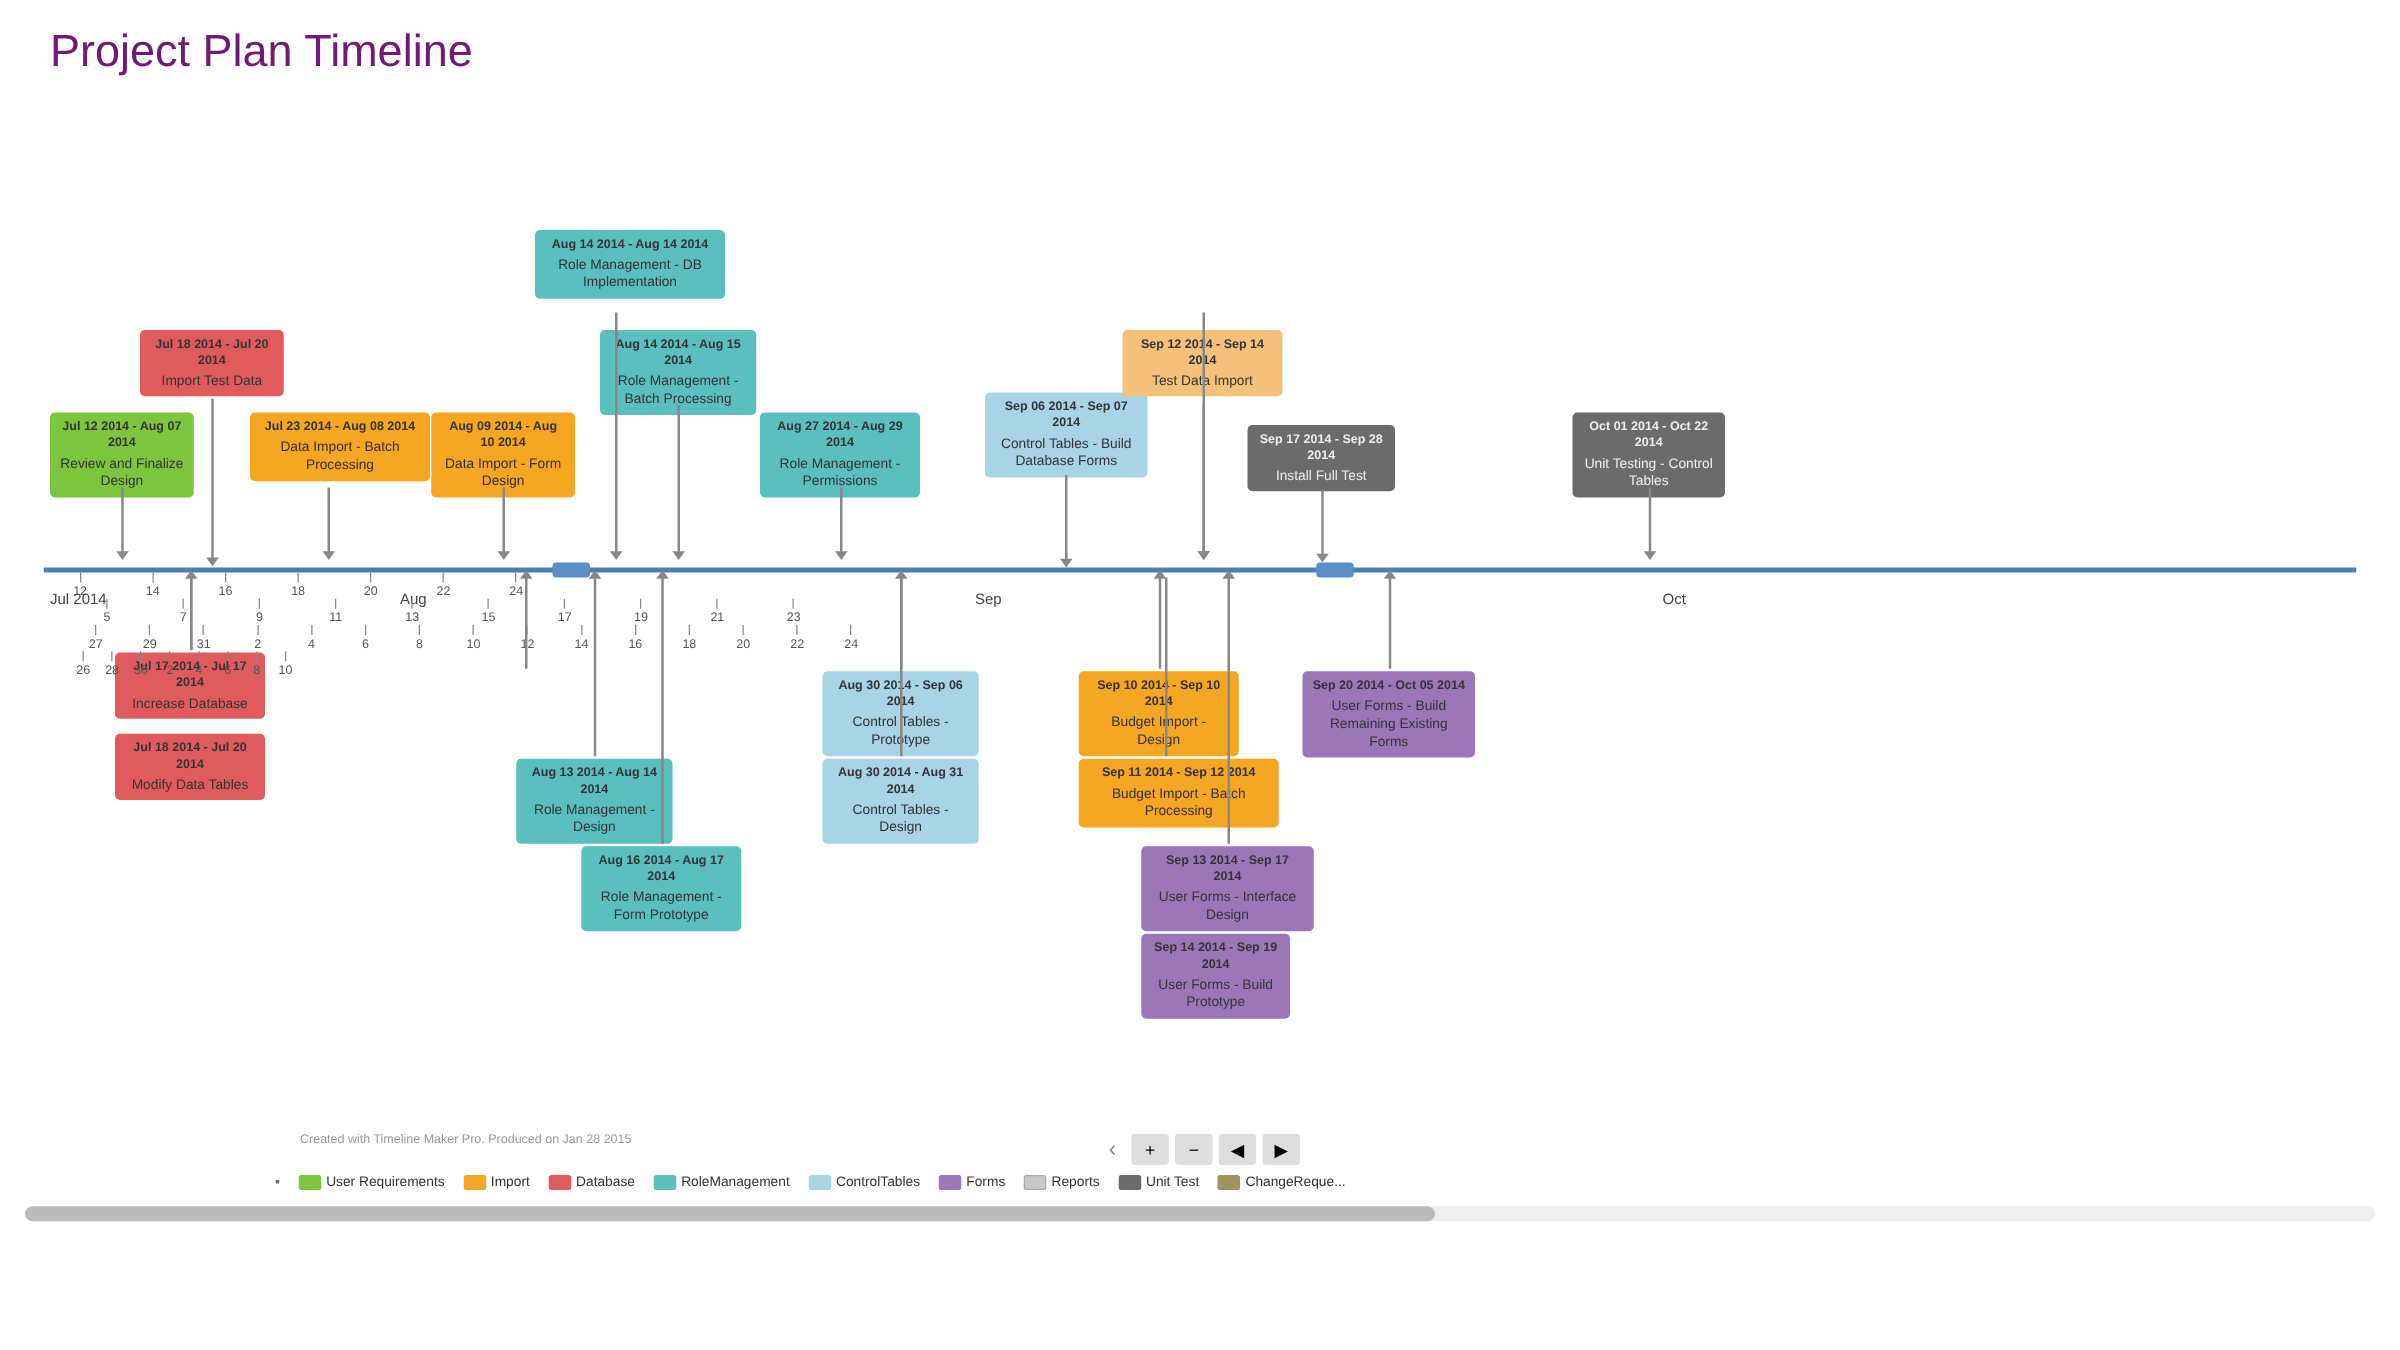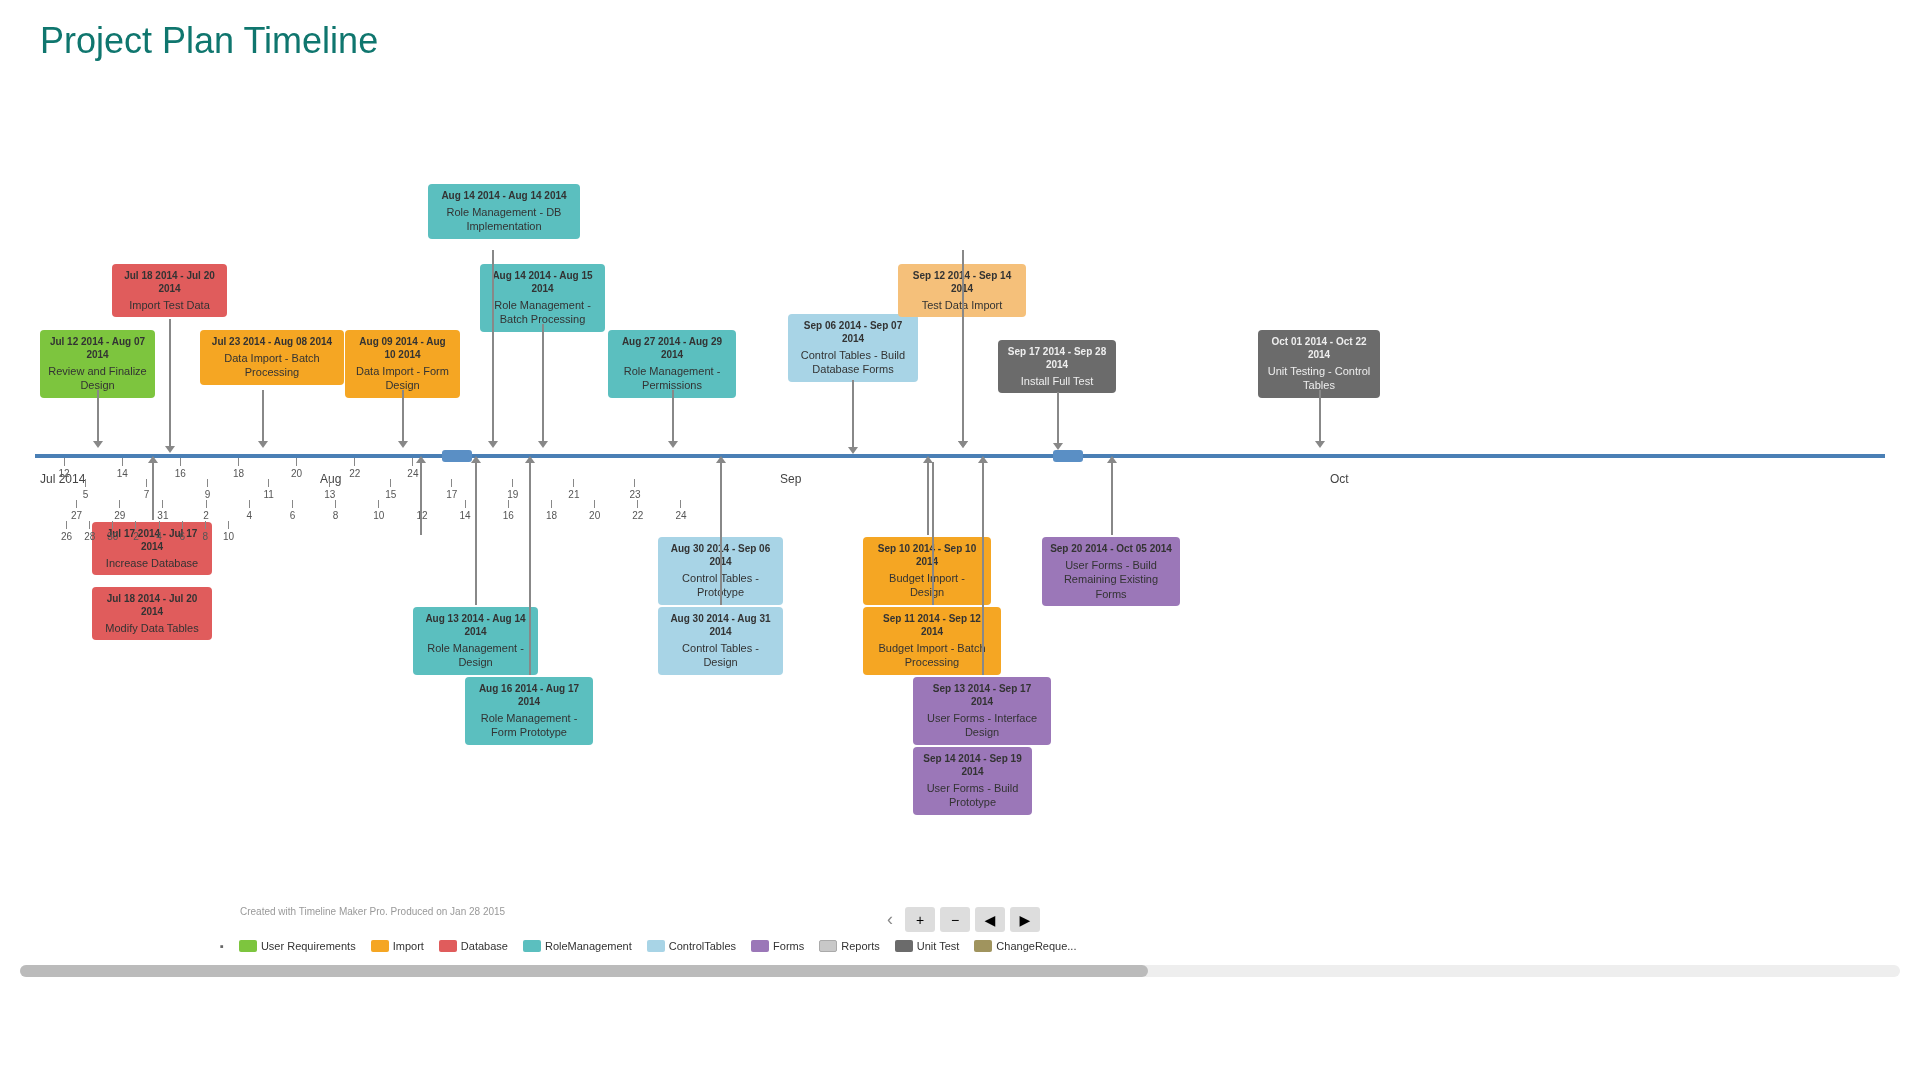--- a/index.html
+++ b/index.html
@@ -13,21 +13,21 @@
     .page {
       background: white;
       width: 1920px;
       min-height: 1080px;
       position: relative;
       padding: 20px;
     }
     .page-title {
       font-size: 36px;
       font-weight: 300;
-      color: #0f766e;
+      color: #701a75;
       margin-bottom: 20px;
       margin-left: 20px;
     }
 
     
     .timeline-container {
       position: relative;
       width: 100%;
       height: 900px;
       overflow: hidden;
@@ -490,21 +490,21 @@
     <div style="position:absolute; left:700px; top:380px; width:2px; height:143px; background:#888; z-index:3;"></div>
 
     <div class="task-box color-orange" style="left:843px; top:455px; width:128px;">
       <div class="date-range">Sep 10 2014 - Sep 10 2014</div>
       <div class="task-name">Budget Import - Design</div>
     </div>
     <div style="position:absolute; left:907px; top:380px; width:2px; height:73px; background:#888; z-index:3;">
       <div style="position:absolute; top:-6px; left:-4px; border-left:5px solid transparent; border-right:5px solid transparent; border-bottom:7px solid #888;"></div>
     </div>
 
-    <div class="task-box color-orange" style="left:843px; top:525px; width:138px;">
+    <div class="task-box color-orange" style="left:843px; top:525px; width:160px;">
       <div class="date-range">Sep 11 2014 - Sep 12 2014</div>
       <div class="task-name">Budget Import - Batch Processing</div>
     </div>
     <div style="position:absolute; left:912px; top:380px; width:2px; height:143px; background:#888; z-index:3;"></div>
 
     <div class="task-box color-purple" style="left:893px; top:595px; width:138px;">
       <div class="date-range">Sep 13 2014 - Sep 17 2014</div>
       <div class="task-name">User Forms - Interface Design</div>
     </div>
     <div style="position:absolute; left:962px; top:380px; width:2px; height:213px; background:#888; z-index:3;">

